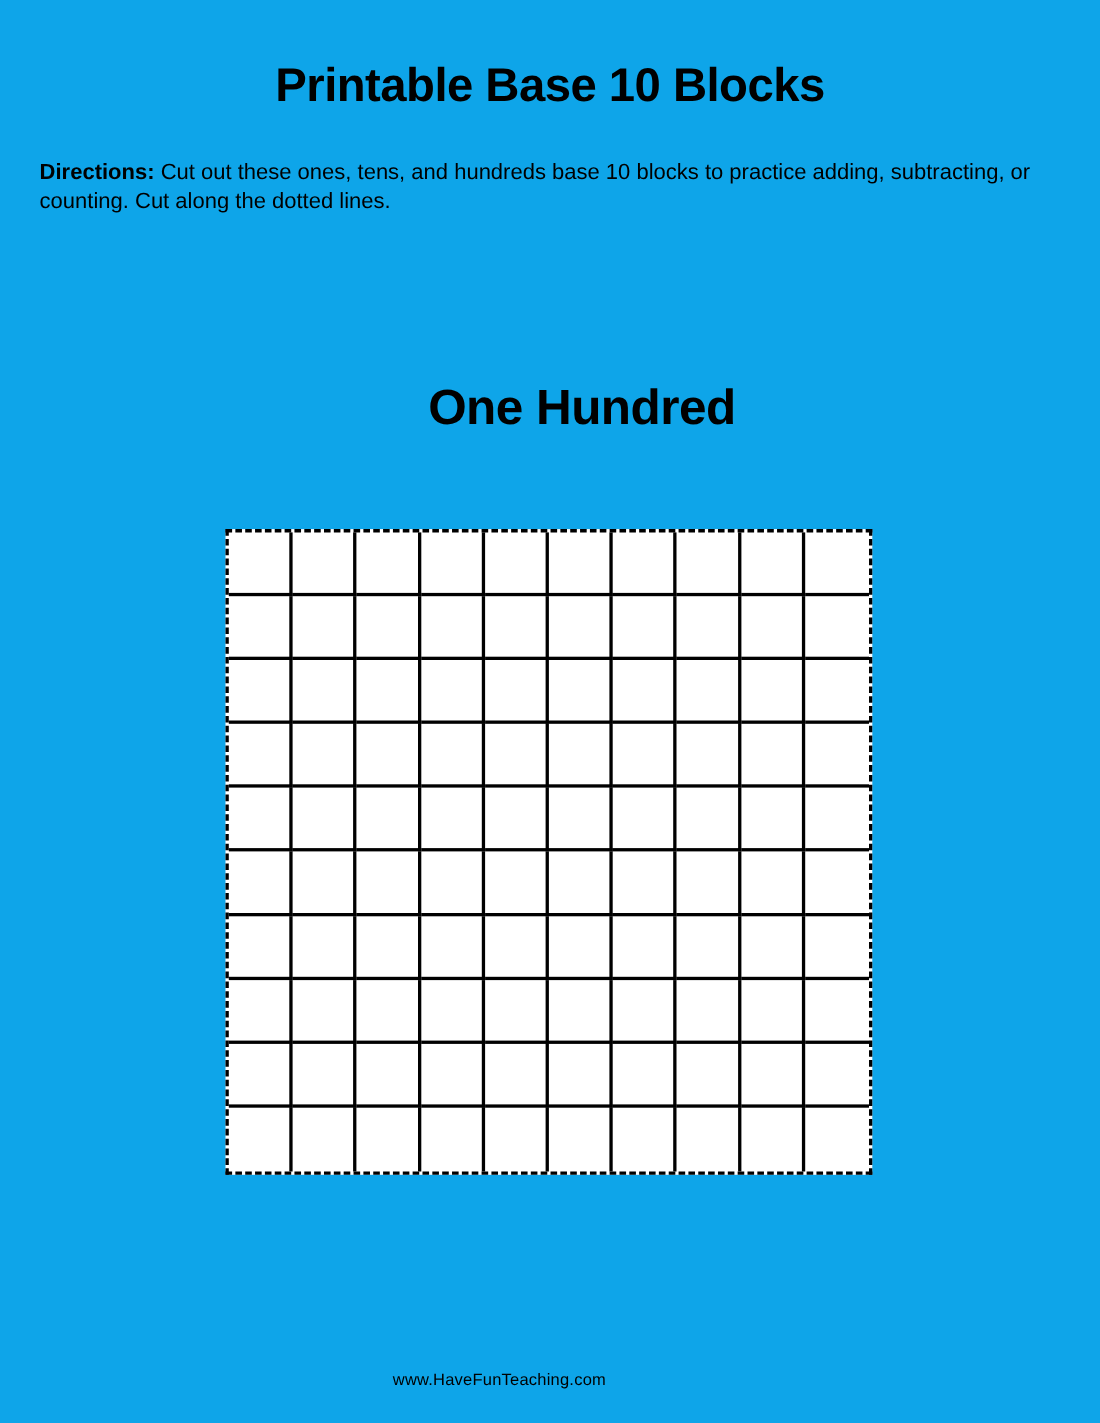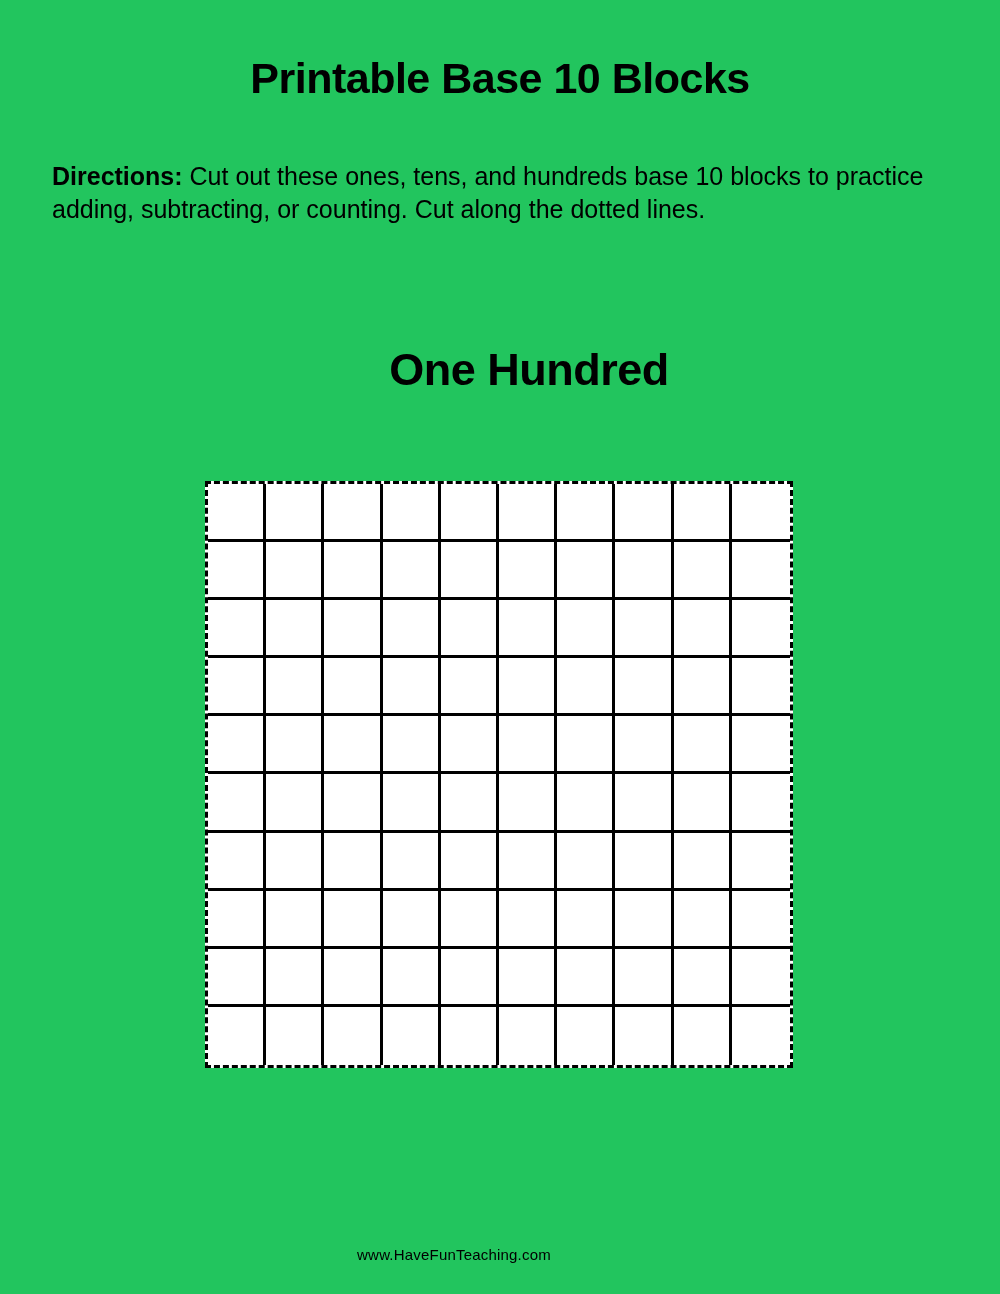--- a/index.html
+++ b/index.html
@@ -11,40 +11,40 @@
     width: 1000px;
     height: 1294px;
     position: relative;
     font-family: "Liberation Sans", sans-serif;
     color: #000000;
     overflow: hidden;
   }
   .page {
     position: absolute;
     inset: 0;
-    background: #22c55e;
+    background: #0ea5e9;
   }
   .title {
     position: absolute;
     top: 54px;
     left: 0;
     width: 1000px;
     margin: 0;
     text-align: center;
     font-size: 43px;
     font-weight: 800;
     letter-spacing: -0.5px;
   }
   .directions {
     position: absolute;
     top: 144px;
     left: 36px;
     width: 905px;
-    margin: 16px;
-    font-size: 25px;
+    margin: 0;
+    font-size: 20px;
     line-height: 1.3;
   }
   .directions .dir-label {
     font-weight: bold;
   }
   .section-heading {
     position: absolute;
     top: 344px;
     left: 0;
     width: 1000px;

